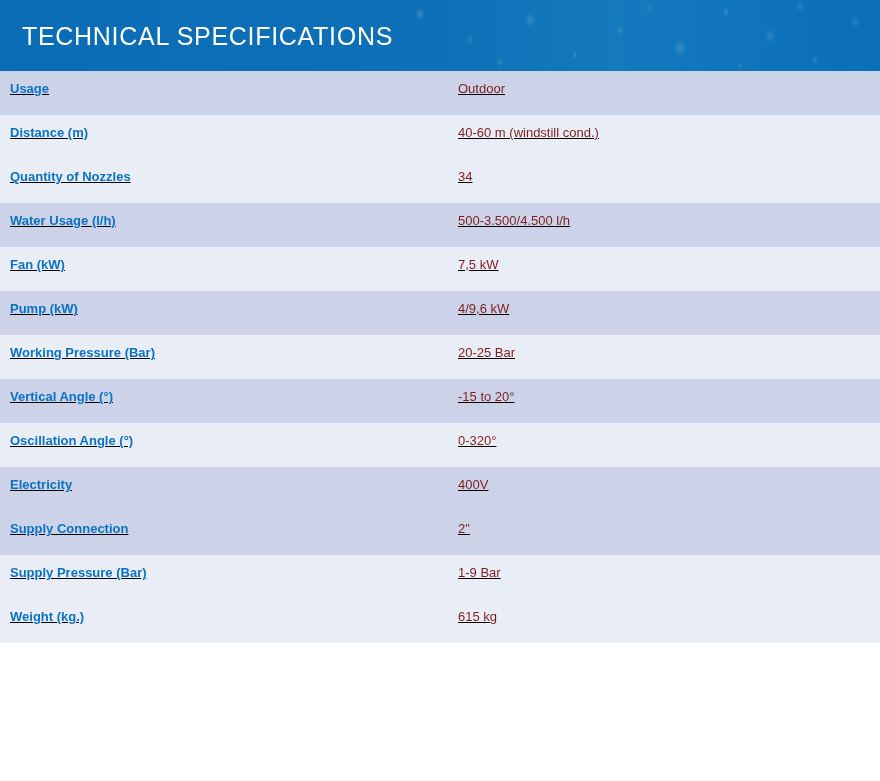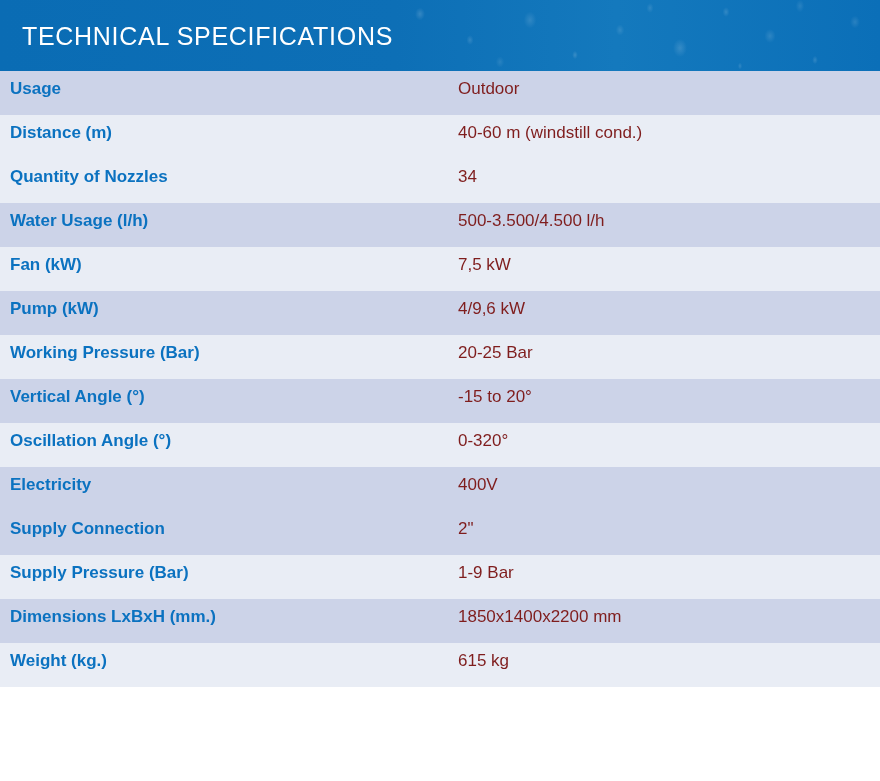--- a/index.html
+++ b/index.html
@@ -10,20 +10,21 @@
     width: 880px;
     height: 781px;
     background: #ffffff;
     font-family: "Liberation Sans", sans-serif;
     overflow: hidden;
   }
   .spec-panel {
     width: 880px;
     height: 562px;
     position: relative;
+    text-decoration: underline;
   }
   .spec-header {
     position: relative;
     height: 71px;
     background: #0a6cb4;
     background-image:
       radial-gradient(ellipse 7px 9px at 420px 14px, rgba(255,255,255,0.16), rgba(255,255,255,0) 70%),
       radial-gradient(ellipse 5px 7px at 470px 40px, rgba(255,255,255,0.14), rgba(255,255,255,0) 70%),
       radial-gradient(ellipse 9px 12px at 530px 20px, rgba(255,255,255,0.13), rgba(255,255,255,0) 70%),
       radial-gradient(ellipse 4px 6px at 575px 55px, rgba(255,255,255,0.16), rgba(255,255,255,0) 70%),
@@ -60,21 +61,21 @@
   }
   .spec-table tr.row-even {
     background: #ccd3e8;
   }
   .spec-table tr.row-odd {
     background: #e9edf5;
   }
   .spec-table td {
     padding: 0 0 9px 10px;
     vertical-align: middle;
-    font-size: 17px;
+    font-size: 13px;
   }
   .spec-table td.spec-label {
     width: 440px;
     color: #0b72c0;
     font-weight: bold;
   }
   .spec-table td.spec-value {
     color: #7f1d1d;
     font-weight: normal;
     padding-left: 8px;
@@ -132,24 +133,20 @@
           <td class="spec-value">400V</td>
         </tr>
         <tr class="row-even">
           <td class="spec-label">Supply Connection</td>
           <td class="spec-value">2"</td>
         </tr>
         <tr class="row-odd">
           <td class="spec-label">Supply Pressure (Bar)</td>
           <td class="spec-value">1-9 Bar</td>
         </tr>
-        <tr class="row-even">
-          <td class="spec-label">Dimensions LxBxH (mm.)</td>
-          <td class="spec-value">1850x1400x2200 mm</td>
-        </tr>
         <tr class="row-odd">
           <td class="spec-label">Weight (kg.)</td>
           <td class="spec-value">615 kg</td>
         </tr>
       </tbody>
   </table>
 
 </div>
 
 </body></html>

